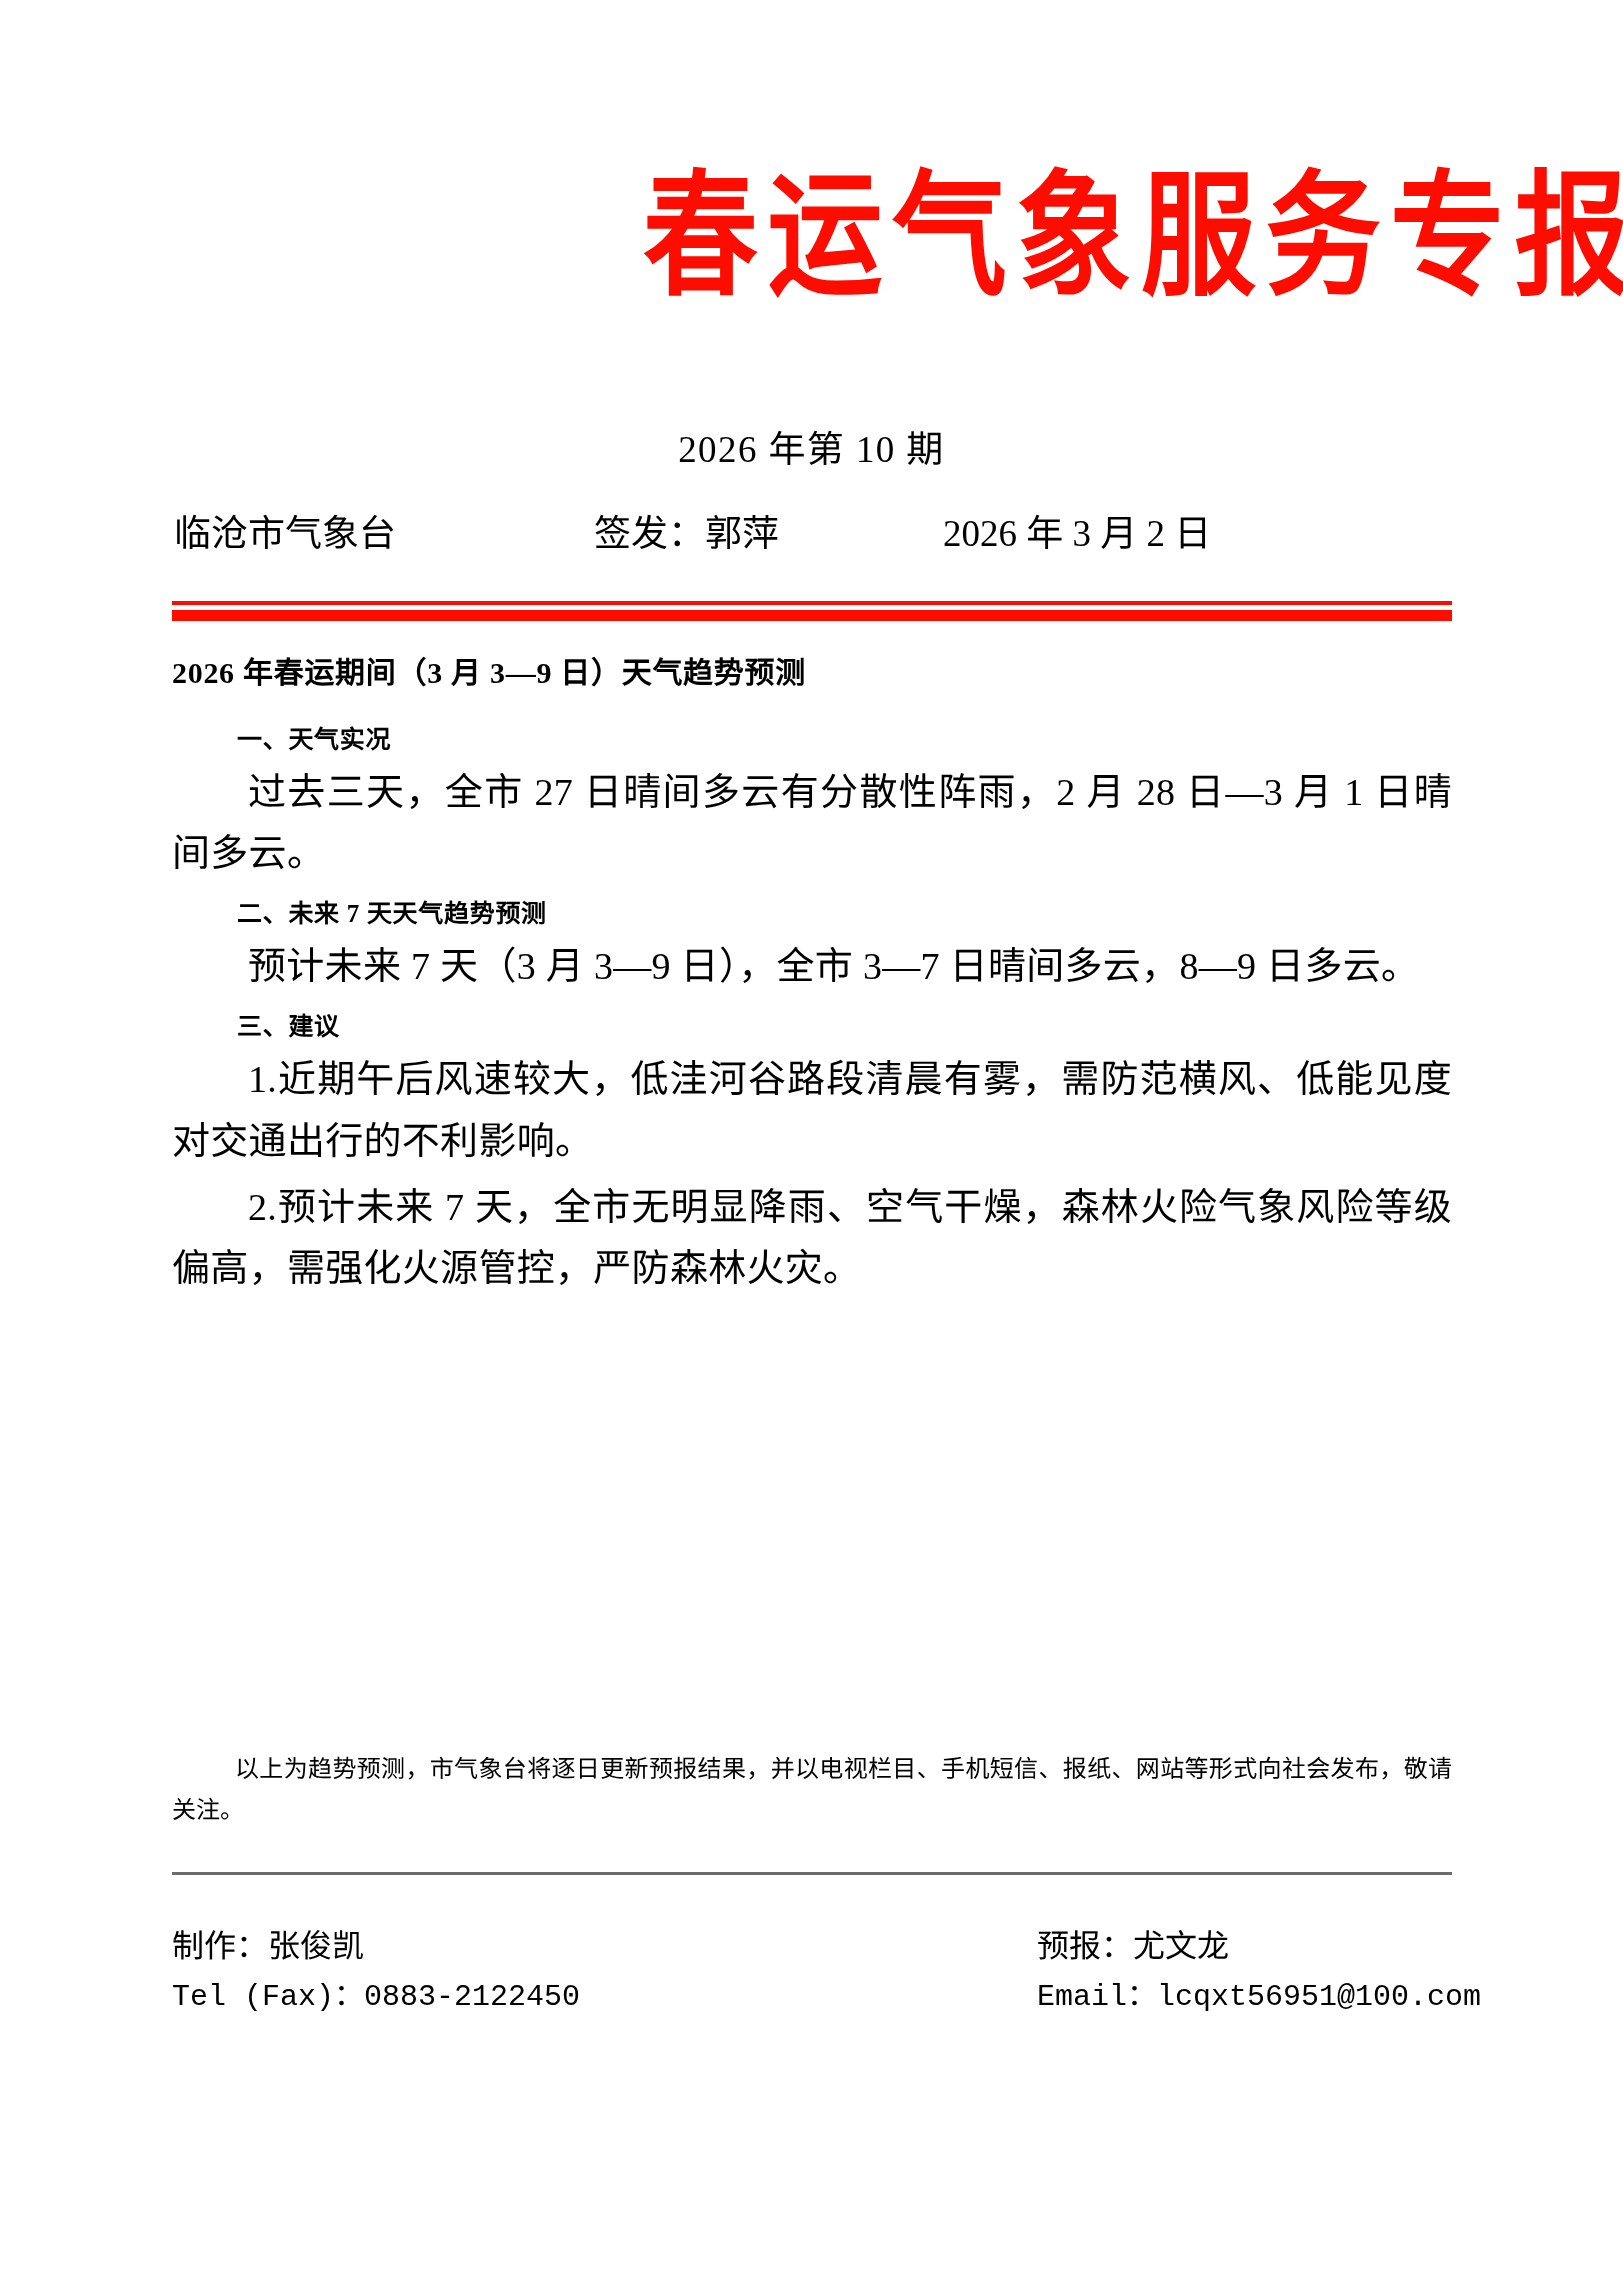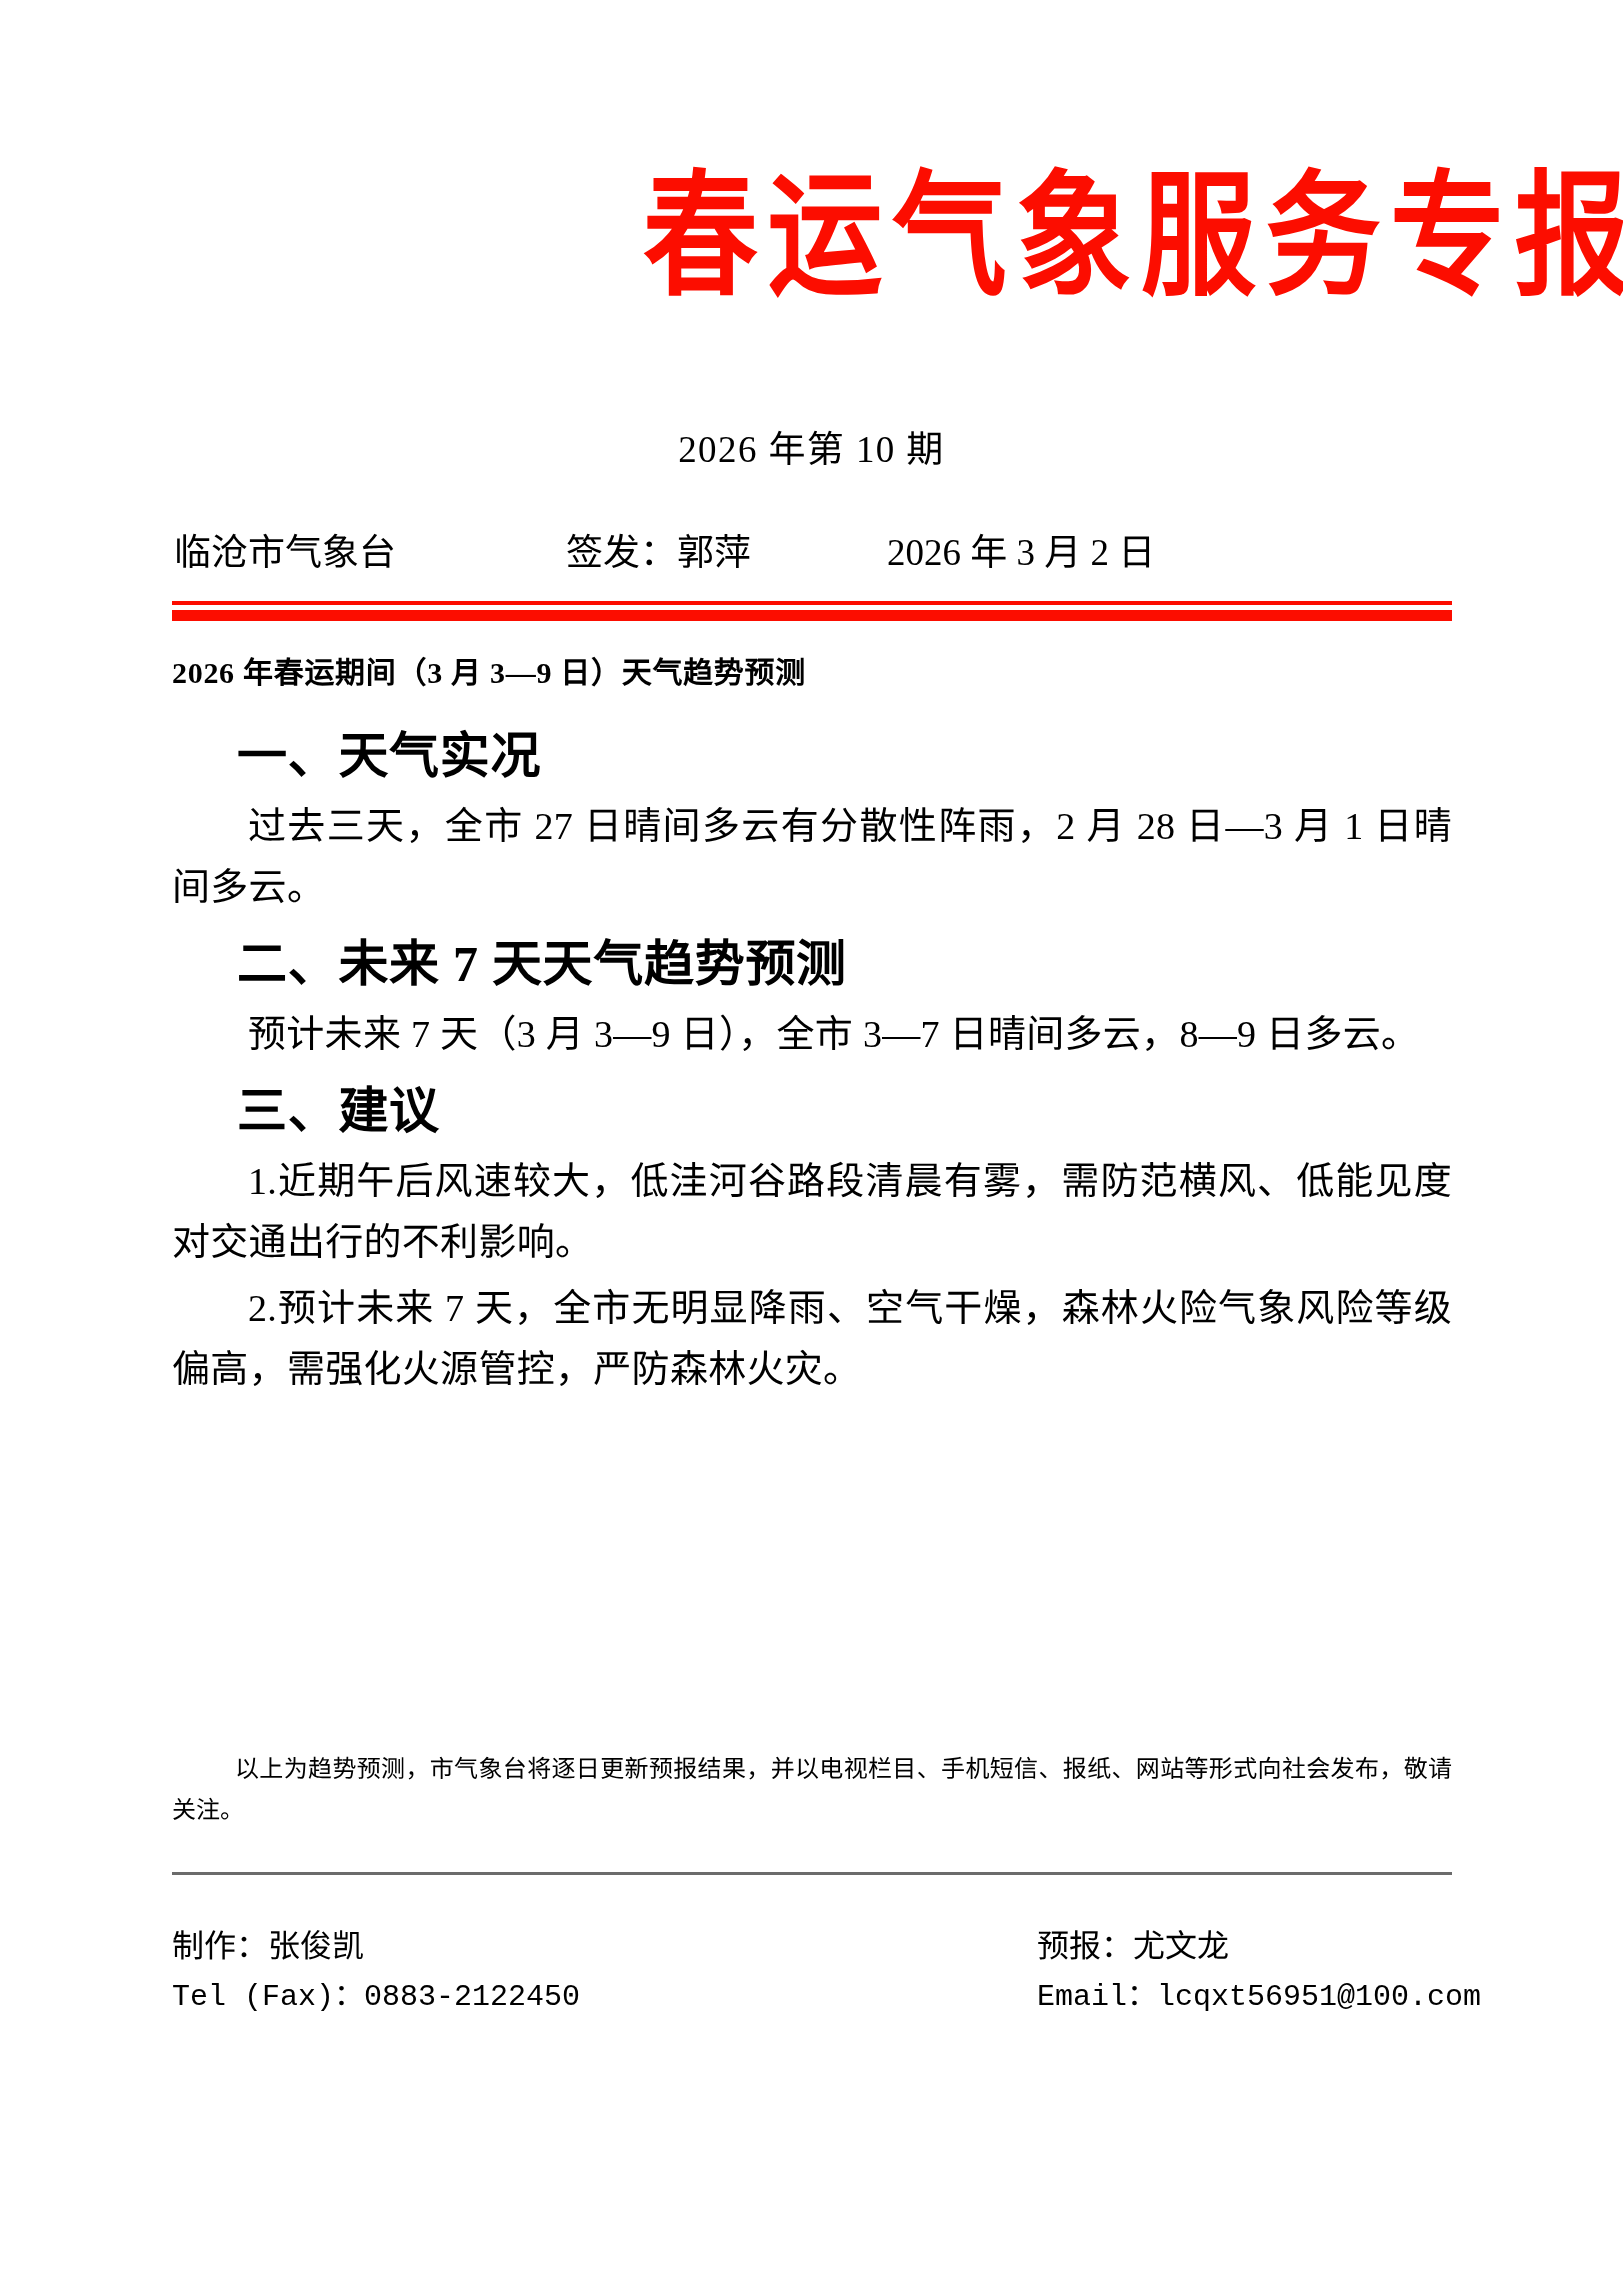--- a/index.html
+++ b/index.html
@@ -54,28 +54,29 @@
     text-align: center;
     font-size: 37px;
     line-height: 1.2;
     letter-spacing: 1.4px;
     white-space: nowrap;
   }
 
   
   .meta-row {
     position: absolute;
-    top: 533px;
+    top: 514px;
     left: 174px;
     width: 1268px;
     display: flex;
     align-items: baseline;
     font-size: 37px;
     line-height: 1.1;
     white-space: nowrap;
+    gap: 28px;
   }
 
   .meta-issuer {
     flex: 0 0 auto;
   }
 
   .meta-signer {
     flex: 0 0 auto;
     margin-left: 170px;
   }
@@ -120,21 +121,21 @@
     text-align: left;
     font-size: 30px;
     font-weight: bold;
     line-height: 1.25;
     letter-spacing: 0.7px;
     margin-bottom: 31px;
     white-space: nowrap;
   }
 
   .section-heading {
-    font-size: 50px;
+    font-size: 25px;
     font-weight: bold;
     line-height: 1.35;
     margin-top: 12.3px;
     margin-bottom: 5.5px;
     text-indent: 65px;
     letter-spacing: 0.7px;
   }
 
   .para {
     font-size: 38px;

